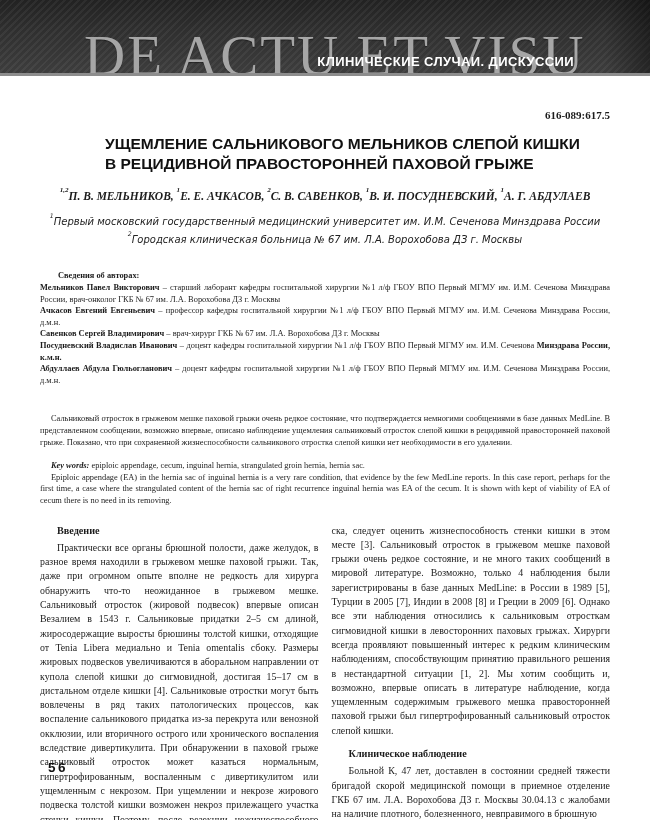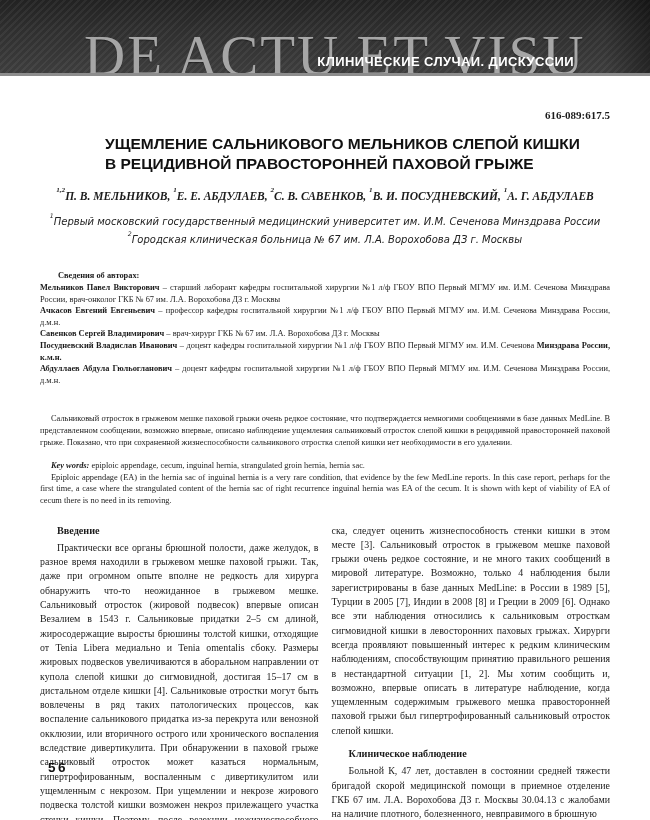--- a/index.html
+++ b/index.html
@@ -147,21 +147,21 @@
   <div class="banner-badge">КЛИНИЧЕСКИЕ СЛУЧАИ. ДИСКУССИИ</div>
 </header>
 
 <main class="content">
 
   <div class="udc">616-089:617.5</div>
 
   <h1 class="article-title"><span>УЩЕМЛЕНИЕ САЛЬНИКОВОГО МЕЛЬНИКОВ СЛЕПОЙ КИШКИ</span><br>
     <span>В РЕЦИДИВНОЙ ПРАВОСТОРОННЕЙ ПАХОВОЙ ГРЫЖЕ</span></h1>
 
-  <p class="authors-line"><sup class="s">1,2</sup><span>П. В. МЕЛЬНИКОВ, </span><sup class="s">1</sup><span>Е. Е. АБДУЛАЕВ, </span><sup class="s">2</sup><span>С. В. САВЕНКОВ, </span><sup class="s">1</sup><span>В. И. ПОСУДНЕВСКИЙ, </span><sup class="s">1</sup><span>А. Г. АБДУЛАЕВ</span></p>
+  <p class="authors-line"><sup class="s">1,2</sup><span>П. В. МЕЛЬНИКОВ, </span><sup class="s">1</sup><span>Е. Е. АЧКАСОВ, </span><sup class="s">2</sup><span>С. В. САВЕНКОВ, </span><sup class="s">1</sup><span>В. И. ПОСУДНЕВСКИЙ, </span><sup class="s">1</sup><span>А. Г. АБДУЛАЕВ</span></p>
 
   <div class="affiliations">
     <div><sup class="s">1</sup><span>Первый московский государственный медицинский университет им. И.М. Сеченова Минздрава России</span></div>
     <div><sup class="s">2</sup><span>Городская клиническая больница № 67 им. Л.А. Ворохобова ДЗ г. Москвы</span></div>
   </div>
 
   <section class="info-block">
     <p class="info-heading">Сведения об авторах:</p>
     <p class="info-entry"><span class="nm">Мельников Павел Викторович</span><span> – старший лаборант кафедры госпитальной хирургии №1 л/ф ГБОУ ВПО Первый МГМУ им. И.М. Сеченова Минздрава России, врач-онколог ГКБ № 67 им. Л.А. Ворохобова ДЗ г. Москвы</span></p>
     <p class="info-entry"><span class="nm">Ачкасов Евгений Евгеньевич</span><span> – профессор кафедры госпитальной хирургии №1 л/ф ГБОУ ВПО Первый МГМУ им. И.М. Сеченова Минздрава России, д.м.н.</span></p>

